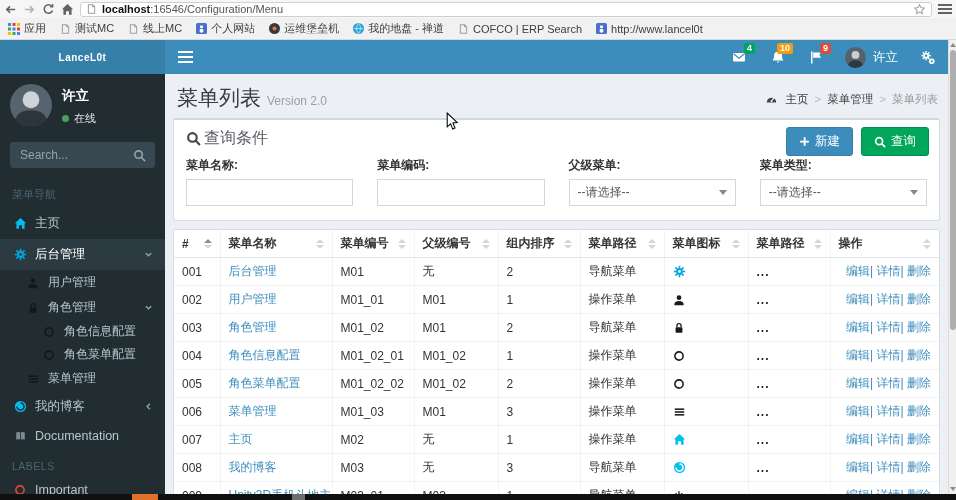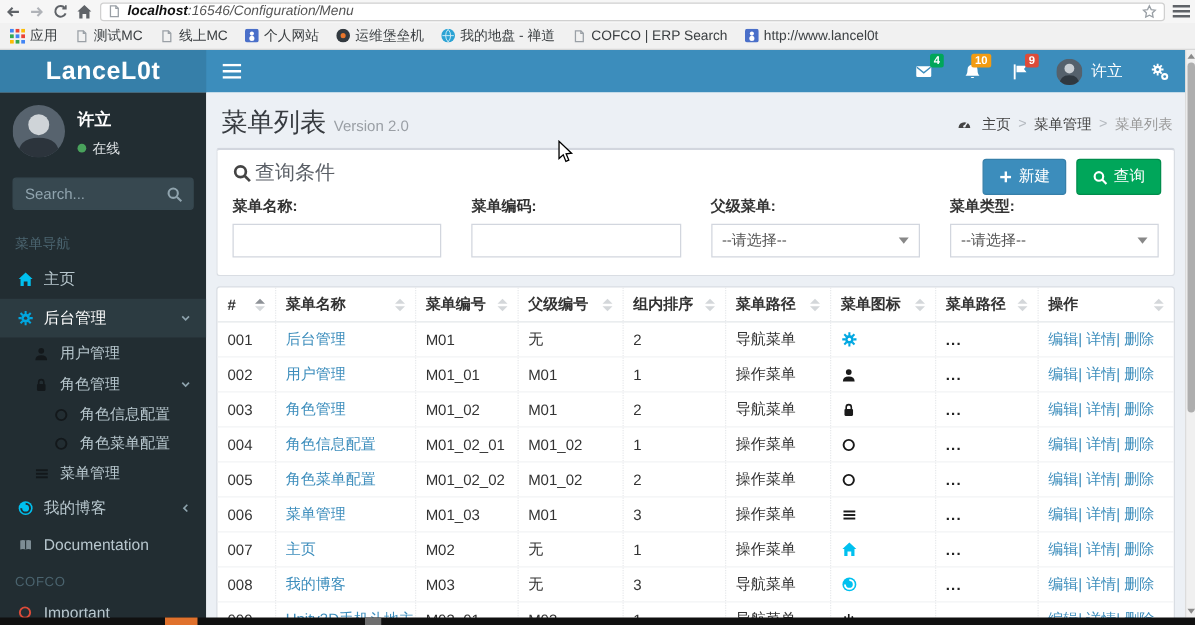--- a/index.html
+++ b/index.html
@@ -5,30 +5,30 @@
   * { margin:0; padding:0; box-sizing:border-box; }
   html,body { width:956px; height:500px; overflow:hidden; }
   body { font-family:"Liberation Sans","DejaVu Sans",sans-serif; position:relative; background:#fff; }
   .icon svg { display:block; }
 
   
   .chrome-toolbar { position:absolute; top:0; left:0; width:956px; height:18px; background:#f6f6f6; display:flex; align-items:center; padding:0 4px; gap:6px; }
   .nav-btn { color:#5f6368; display:flex; align-items:center; cursor:default; }
   .nav-btn.dim { color:#b0b3b8; }
   .url-box { flex:1; height:15px; background:#fff; border:1px solid #d0d0d0; border-radius:3px; display:flex; align-items:center; padding:0 5px; gap:5px; }
-  .url-text { font-size:11px; color:#555; white-space:nowrap;font-style:italic; }
+  .url-text { font-size:11px; color:#555; white-space:nowrap; }
   .url-text b { color:#111; font-weight:bold; }
   .chrome-menu { color:#5f6368; }
 
   .bookmarks-bar { position:absolute; top:18px; left:0; width:956px; height:22px; background:#f1f1f1; border-bottom:1px solid #d8d8d8; display:flex; align-items:center; padding:0 8px; gap:14px; }
   .bookmark { display:flex; align-items:center; gap:4px; font-size:11px; color:#3c4043; white-space:nowrap; }
 
   
   .navbar { position:absolute; top:40px; left:0; width:948px; height:34px; background:#3c8dbc; display:flex; }
-  .brand { width:165px; height:34px; background:#367fa9; color:#fff; font-weight:bold; font-size:20px; display:flex; align-items:center; justify-content:center; letter-spacing:.5px; }
+  .brand { width:165px; height:34px; background:#367fa9; color:#fff; font-weight:bold; font-size:10px; display:flex; align-items:center; justify-content:center; letter-spacing:.5px; }
   .hamburger { width:40px; height:34px; display:flex; align-items:center; justify-content:center; color:#fff; }
   .nav-right { margin-left:auto; display:flex; align-items:center; }
   .nav-ico { position:relative; padding:0 12px; height:34px; display:flex; align-items:center; color:#fff; }
   .badge { position:absolute; top:3px; right:4px; font-size:9px; color:#fff; border-radius:2px; padding:0 3px; line-height:11px; font-weight:bold; }
   .badge.green { background:#00a65a; } .badge.yellow { background:#f39c12; } .badge.red { background:#dd4b39; }
   .nav-user { display:flex; align-items:center; gap:7px; padding:0 10px; color:#fff; font-size:12.5px; height:34px; }
   .avatar-sm { width:21px; height:21px; border-radius:50%; overflow:hidden; }
 
   
   .sidebar { position:absolute; top:74px; left:0; width:165px; height:426px; background:#222d32; }
@@ -82,21 +82,21 @@
   th { font-weight:bold; border-bottom:1px solid #e4e7ea; }
   tbody td { border-top:1px solid #f2f3f5; }
   th:not(:first-child), td:not(:first-child) { border-left:1px dotted #e7e9ec; }
   .th-inner { display:flex; align-items:center; justify-content:space-between; gap:4px; }
   .sort { display:inline-flex; flex-direction:column; gap:2px; }
   .sort i { display:block; width:0; height:0; border-left:4px solid transparent; border-right:4px solid transparent; }
   .sort .up { border-bottom:4px solid #d4d7da; } .sort .down { border-top:4px solid #d4d7da; }
   .sort.asc .up { border-bottom-color:#8d9196; }
   a.tlink { color:#3c8dbc; text-decoration:none; }
   .cell-icon { display:flex; }
-  .actions { color:#3c8dbc; }
+  .actions { color:#3c8dbc;text-align:right; }
   .path-dots { color:#222; font-weight:bold; letter-spacing:1px; }
 
   
   .scrollbar { position:absolute; top:40px; right:0; width:8px; height:454px; background:#f0f0f0; border-left:1px solid #dcdcdc; }
   .scroll-thumb { position:absolute; top:10px; left:1px; width:6px; height:280px; background:#aeaeae; border-radius:3px; }
   .scroll-arrow { position:absolute; left:1px; width:0; height:0; border-left:3px solid transparent; border-right:3px solid transparent; }
   .scroll-arrow.up { top:3px; border-bottom:4px solid #8a8a8a; }
   .scroll-arrow.down { bottom:3px; border-top:4px solid #8a8a8a; }
   .taskbar-strip { position:absolute; left:0; bottom:0; width:956px; height:6px; background:#101010; z-index:50; }
   .strip-orange { position:absolute; left:132px; top:0; width:26px; height:6px; background:#e0712c; }
@@ -427,21 +427,21 @@
       </div>
       <div class="side-item lv0" style="--hole: #222d32;">
         <span class="icon" style="color: rgb(125, 140, 148);">
           <svg width="13" height="12" viewBox="0 0 14 14">
             <path d="M2 2.8 Q4.5 1.8 7 2.8 Q9.5 1.8 12 2.8 V11.2 Q9.5 10.2 7 11.2 Q4.5 10.2 2 11.2 Z" fill="currentColor"></path>
             <line x1="7" y1="2.8" x2="7" y2="11.2" stroke="var(--hole,#fff)" stroke-width="1"></line>
           </svg>
         </span>
         <span>Documentation</span>
       </div>
-      <div class="labels-header">COFCO</div>
+      <div class="labels-header">LABELS</div>
       <div class="side-item lv0" style="--hole: #222d32;">
         <span class="icon" style="color: rgb(221, 75, 57);">
           <svg width="12" height="12" viewBox="0 0 14 14" fill="none" stroke="currentColor" stroke-width="1.8">
             <circle cx="7" cy="7" r="4.8"></circle>
           </svg>
         </span>
         <span>Important</span>
       </div>
     </div>
 </div>

